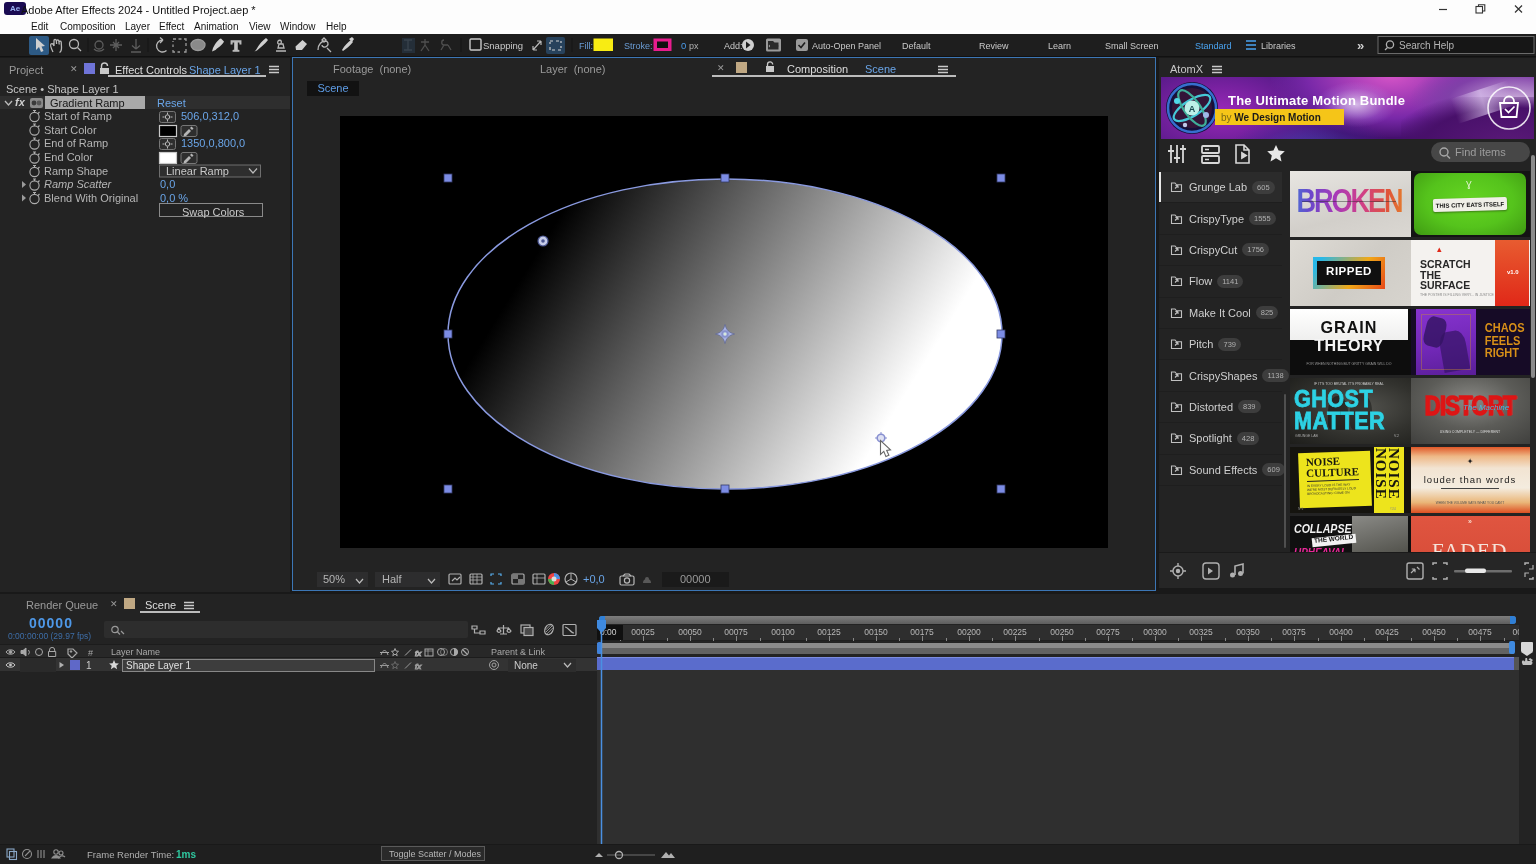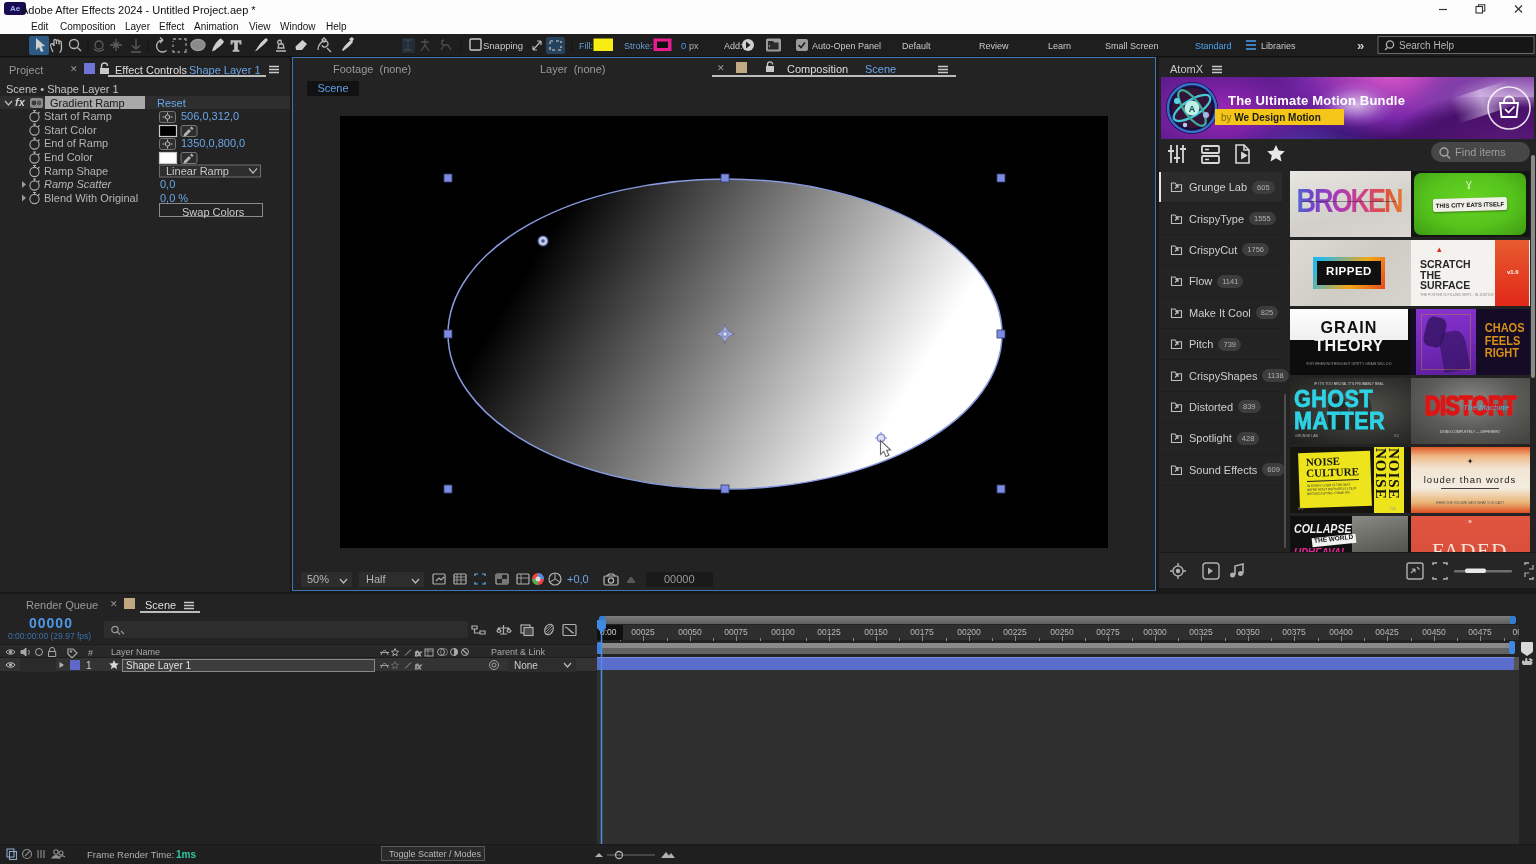--- a/index.html
+++ b/index.html
@@ -258,21 +258,21 @@
       </g>
       <circle cx="203" cy="125" r="5" fill="#c6cce8" stroke="#4a5590" stroke-width="1.2"></circle>
       <circle cx="203" cy="125" r="1.8" fill="#4a5590"></circle>
       <g transform="translate(541,322)">
         <circle cx="0" cy="0" r="3.8" fill="rgba(160,168,220,0.35)" stroke="#8890d0" stroke-width="1.6"></circle>
         <path d="M0 -6 v3 M0 3 v3 M-6 0 h3 M3 0 h3" stroke="#8890d0" stroke-width="1"></path>
         <path d="M-0.5 2.5 L-0.5 16.5 L2.8 13.4 L4.9 18.6 L7.9 17.3 L5.7 12.4 L9.5 11.8 Z" fill="#fdfdfd" stroke="#666" stroke-width="1.1"></path>
       </g>
     </svg>
 
-    <div class="abs" style="left:0;top:513px;width:862px;height:19px;font-size:11px;color:#b5b5b5;">
+    <div class="abs" style="left:16px;top:513px;width:862px;height:19px;font-size:11px;color:#b5b5b5;">
       <div class="abs" style="left:8px;top:1px;width:51px;height:15px;background:#2d2d2e;"></div>
         <span class="abs" style="left:14px;top:2px;">50%</span>
       <svg class="abs" style="left:46px;top:7px;" width="10" height="6">
           <path d="M1 1 l3.5 4 L8 1" stroke="#bbb" fill="none" stroke-width="1.2"></path>
         </svg>
       <div class="abs" style="left:66px;top:1px;width:65px;height:15px;background:#2d2d2e;"></div>
         <span class="abs" style="left:73px;top:2px;">Half</span>
       <svg class="abs" style="left:118px;top:7px;" width="10" height="6">
           <path d="M1 1 l3.5 4 L8 1" stroke="#bbb" fill="none" stroke-width="1.2"></path>
         </svg>

